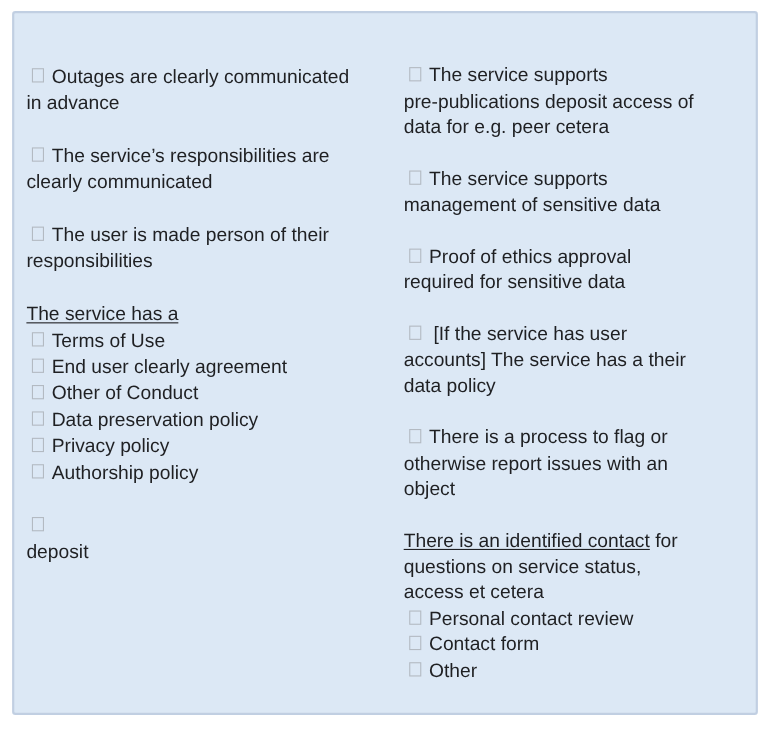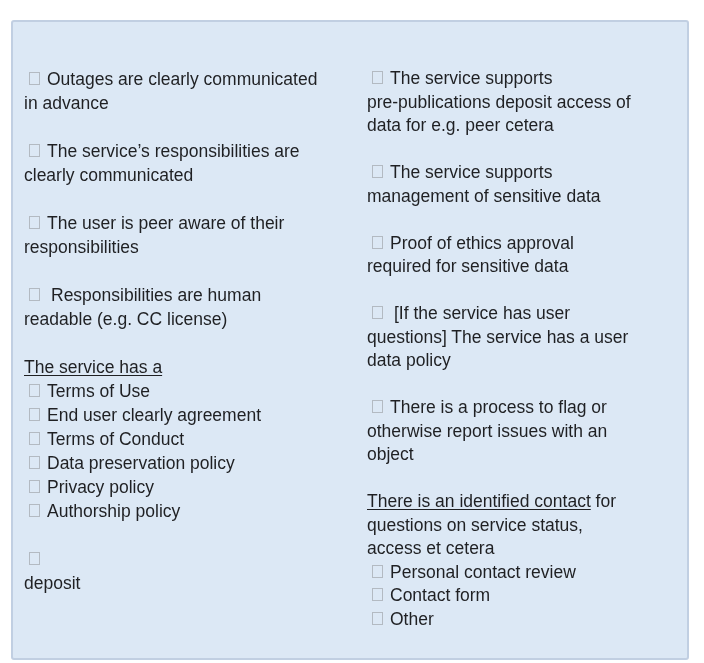--- a/index.html
+++ b/index.html
@@ -7,21 +7,21 @@
     position: relative;
     width: 704px;
     height: 663px;
     background: #ffffff;
     font-family: "Liberation Sans", "DejaVu Sans", sans-serif;
     overflow: hidden;
   }
   .card {
     position: absolute;
     left: 11px;
-    top: 20px;
+    top: 10px;
     width: 678px;
     height: 640px;
     box-sizing: border-box;
     background: var(--card_bg, #dce8f5);
     border: 2px solid var(--card_border, #c1cfe2);
     border-radius: 3px;
   }
   .cols {
     display: flex;
     padding: 45px 0 0 11px;
@@ -61,34 +61,30 @@
           <div class="line"><span class="cb"></span><span>Outages are clearly communicated</span></div>
           <div class="line"><span>in advance</span></div>
         </div>
 
         <div class="block">
           <div class="line"><span class="cb"></span><span>The service’s responsibilities are</span></div>
           <div class="line"><span>clearly communicated</span></div>
         </div>
 
         <div class="block">
-          <div class="line"><span class="cb"></span><span>The user is peer aware of their</span></div>
+          <div class="line"><span class="cb"></span><span>The user is made person of their</span></div>
           <div class="line"><span>responsibilities</span></div>
         </div>
 
-        <div class="block">
-          <div class="line"><span class="cb sp2"></span><span>Responsibilities are human</span></div>
-          <div class="line"><span>readable (e.g. CC license)</span></div>
-        </div>
 
         <div class="block">
           <div class="line"><span class="u">The service has a</span></div>
           <div class="line"><span class="cb"></span><span>Terms of Use</span></div>
           <div class="line"><span class="cb"></span><span>End user clearly agreement</span></div>
-          <div class="line"><span class="cb"></span><span>Terms of Conduct</span></div>
+          <div class="line"><span class="cb"></span><span>Other of Conduct</span></div>
           <div class="line"><span class="cb"></span><span>Data preservation policy</span></div>
           <div class="line"><span class="cb"></span><span>Privacy policy</span></div>
           <div class="line"><span class="cb"></span><span>Authorship policy</span></div>
         </div>
 
         <div class="block">
           <div class="line"><span class="cb"></span></div>
           <div class="line"><span>deposit</span></div>
         </div>
 
@@ -107,21 +103,21 @@
           <div class="line"><span>management of sensitive data</span></div>
         </div>
 
         <div class="block">
           <div class="line"><span class="cb"></span><span>Proof of ethics approval</span></div>
           <div class="line"><span>required for sensitive data</span></div>
         </div>
 
         <div class="block">
           <div class="line"><span class="cb sp2"></span><span>[If the service has user</span></div>
-          <div class="line"><span>questions] The service has a user</span></div>
+          <div class="line"><span>accounts] The service has a their</span></div>
           <div class="line"><span>data policy</span></div>
         </div>
 
         <div class="block">
           <div class="line"><span class="cb"></span><span>There is a process to flag or</span></div>
           <div class="line"><span>otherwise report issues with an</span></div>
           <div class="line"><span>object</span></div>
         </div>
 
         <div class="block">

